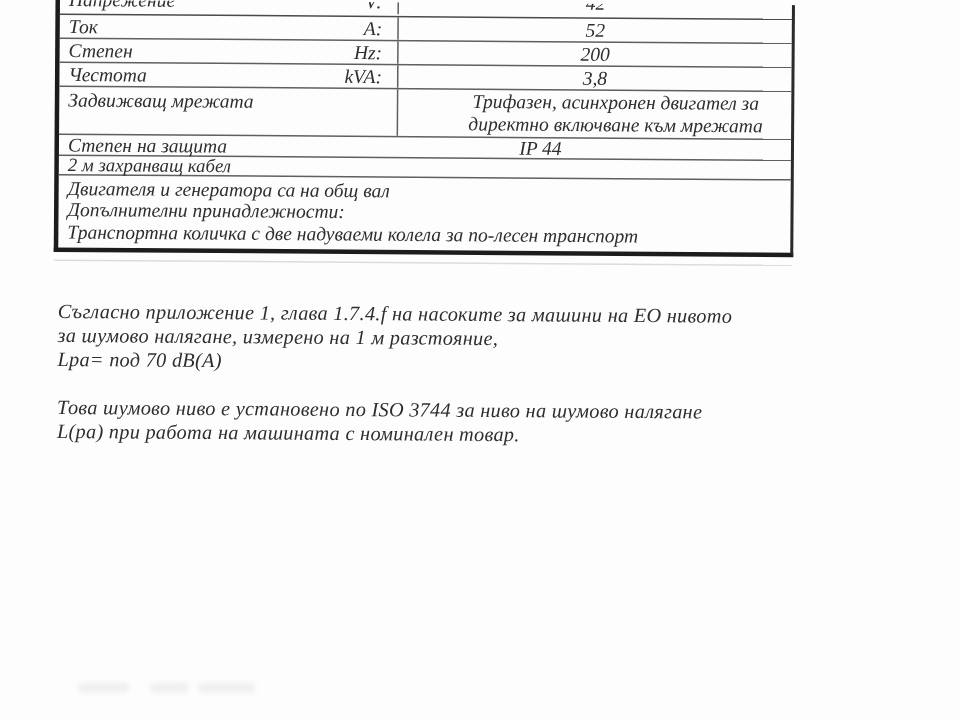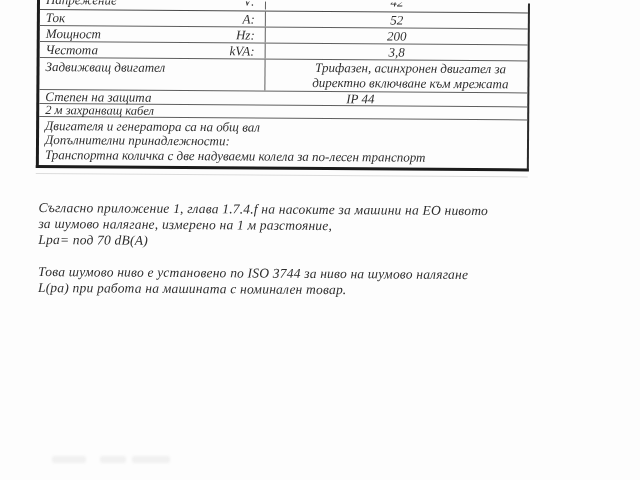--- a/index.html
+++ b/index.html
@@ -76,37 +76,37 @@
       <div class="row spec">
         <div class="c1">
           <span>Ток</span>
           <span>A:</span>
         </div>
         <div class="c2">52</div>
       </div>
 
       <div class="row spec">
         <div class="c1">
-          <span>Мощност</span>
+          <span>Степен</span>
           <span>Hz:</span>
         </div>
         <div class="c2">200</div>
       </div>
 
       <div class="row spec">
         <div class="c1">
           <span>Честота</span>
           <span>kVA:</span>
         </div>
         <div class="c2">3,8</div>
       </div>
 
       <div class="row motor">
         <div class="c1">
-          <span>Задвижващ двигател</span>
+          <span>Задвижващ мрежата</span>
         </div>
         <div class="motor-val">
           <div>Трифазен, асинхронен двигател за</div>
           <div>директно включване към мрежата</div>
         </div>
       </div>
 
       <div class="row protection">
         <div class="p-label">Степен на защита</div>
         <div class="p-value">IP 44</div>

